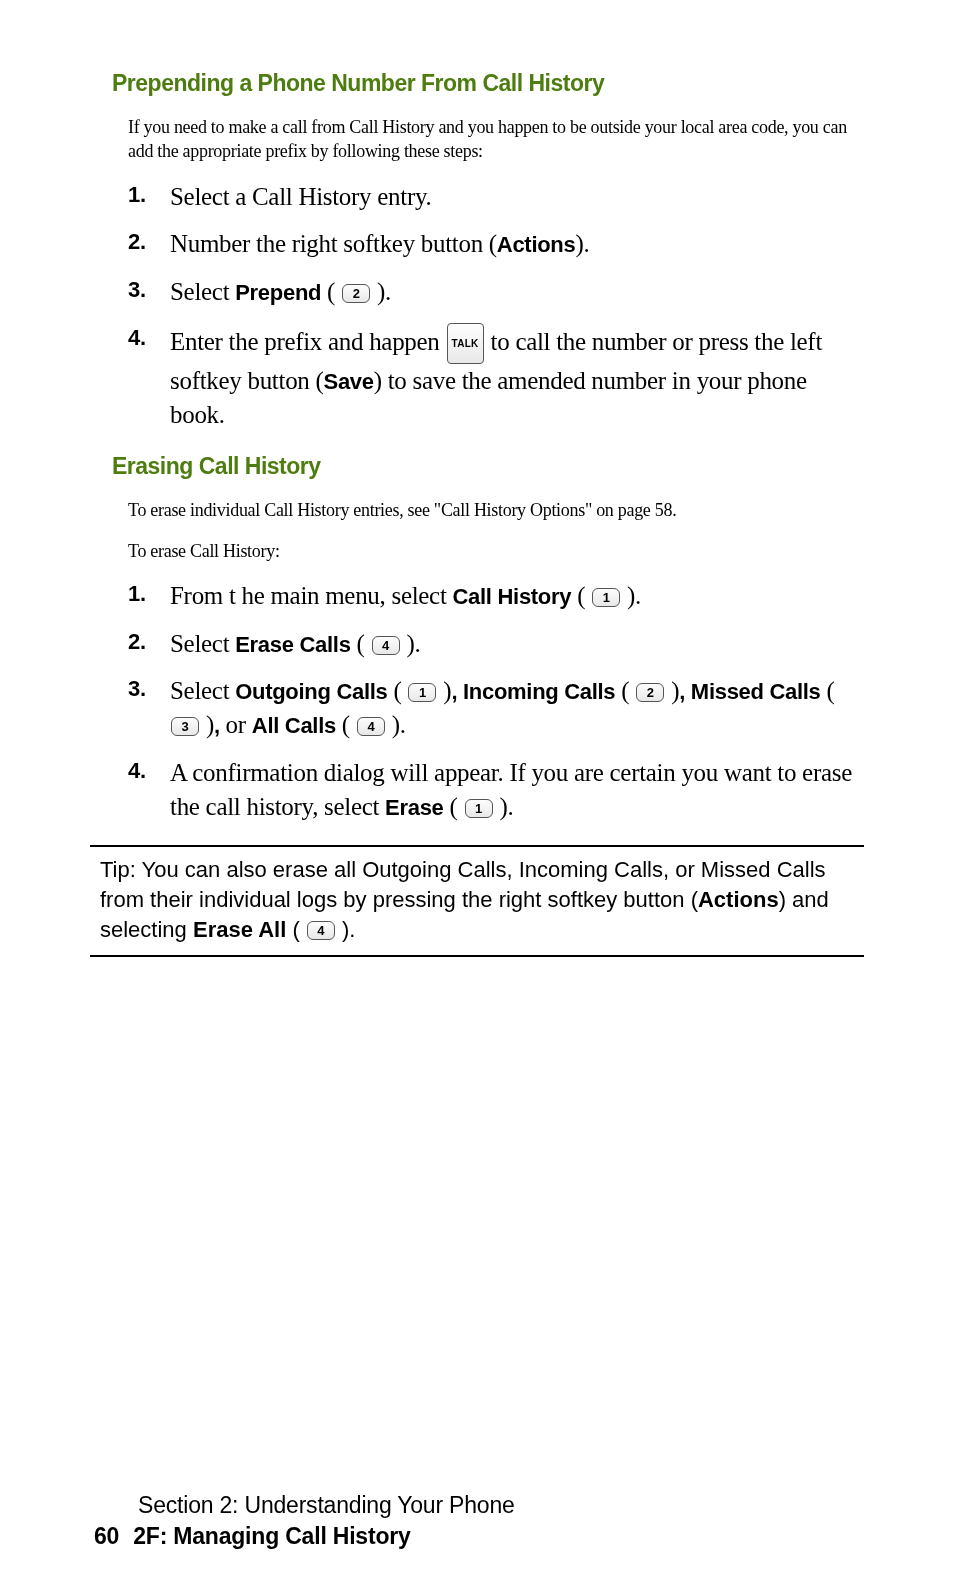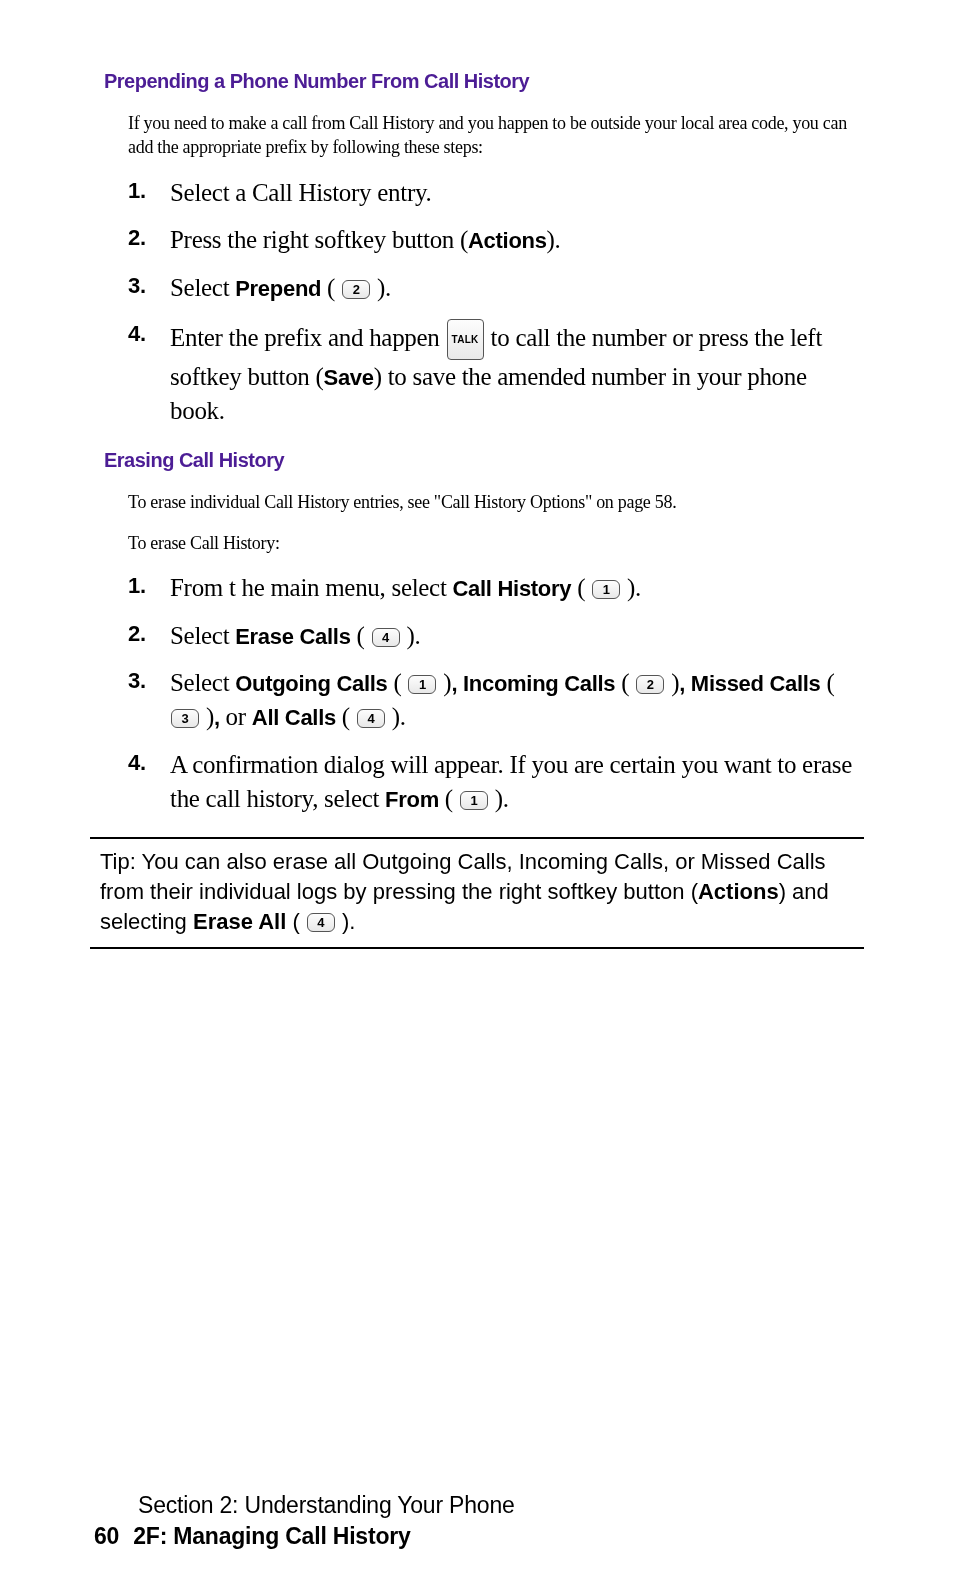--- a/index.html
+++ b/index.html
@@ -6,27 +6,27 @@
     body {
       width: 954px;
       height: 1590px;
       background: #fff;
       font-family: Arial, Helvetica, sans-serif;
       color: #000;
       position: relative;
       padding: 70px 100px 0 100px;
     }
     h2 {
-      color: #4c1d95;
+      color: #4d7c0f;
       font-family: Arial, Helvetica, sans-serif;
       font-weight: 900;
-      font-size: 20px;
+      font-size: 23px;
       letter-spacing: -0.5px;
       margin-bottom: 18px;
-      margin-left: 4px;
+      margin-left: 12px;
     }
     .body-text {
       font-family: "Times New Roman", Times, serif;
       font-size: 18px;
       line-height: 1.35;
       margin-left: 28px;
       margin-right: 0px;
       margin-bottom: 16px;
       letter-spacing: -0.3px;
     }
@@ -115,21 +115,21 @@
 
 <h2>Prepending a Phone Number From Call History</h2>
 <p class="body-text">If you need to make a call from Call History and you happen to be outside your local area code, you can add the appropriate prefix by following these steps:</p>
 <ol>
   <li>
     <span class="num">1.</span>
     <span>Select a Call History entry.</span>
   </li>
   <li>
     <span class="num">2.</span>
-    <span>Press the right softkey button (</span><span class="bold">Actions</span><span>).</span>
+    <span>Number the right softkey button (</span><span class="bold">Actions</span><span>).</span>
   </li>
   <li>
     <span class="num">3.</span>
     <span>Select </span><span class="bold">Prepend</span><span> ( </span><span class="key">2</span><span> ).</span>
   </li>
   <li>
     <span class="num">4.</span>
     <span>Enter the prefix and happen </span><span class="key talk">TALK</span><span> to call the number or press the left softkey button (</span><span class="bold">Save</span><span>) to save the amended number in your phone book.</span>
   </li>
 </ol>
@@ -145,21 +145,21 @@
   <li>
     <span class="num">2.</span>
     <span>Select </span><span class="bold">Erase Calls</span><span> ( </span><span class="key">4</span><span> ).</span>
   </li>
   <li>
     <span class="num">3.</span>
     <span>Select </span><span class="bold">Outgoing Calls</span><span> ( </span><span class="key">1</span><span> )</span><span class="bold">, </span><span class="bold">Incoming Calls</span><span> ( </span><span class="key">2</span><span> )</span><span class="bold">, </span><span class="bold">Missed Calls</span><span> ( </span><span class="key">3</span><span> )</span><span class="bold">, </span><span>or </span><span class="bold">All Calls</span><span> ( </span><span class="key">4</span><span> ).</span>
   </li>
   <li>
     <span class="num">4.</span>
-    <span>A confirmation dialog will appear. If you are certain you want to erase the call history, select </span><span class="bold">From</span><span> ( </span><span class="key">1</span><span> ).</span>
+    <span>A confirmation dialog will appear. If you are certain you want to erase the call history, select </span><span class="bold">Erase</span><span> ( </span><span class="key">1</span><span> ).</span>
   </li>
 </ol>
 
 <div class="tip-box">
   <span class="tip-label">Tip:</span><span> You can also erase all Outgoing Calls, Incoming Calls, or Missed Calls from their individual logs by pressing the right softkey button (</span><span class="tip-bold">Actions</span><span>) and selecting </span><span class="tip-bold">Erase All</span><span> ( </span><span class="key">4</span><span> ).</span>
 </div>
 
 <div class="footer">
   <div class="footer-section">Section 2: Understanding Your Phone</div>
   <div class="footer-line2">

